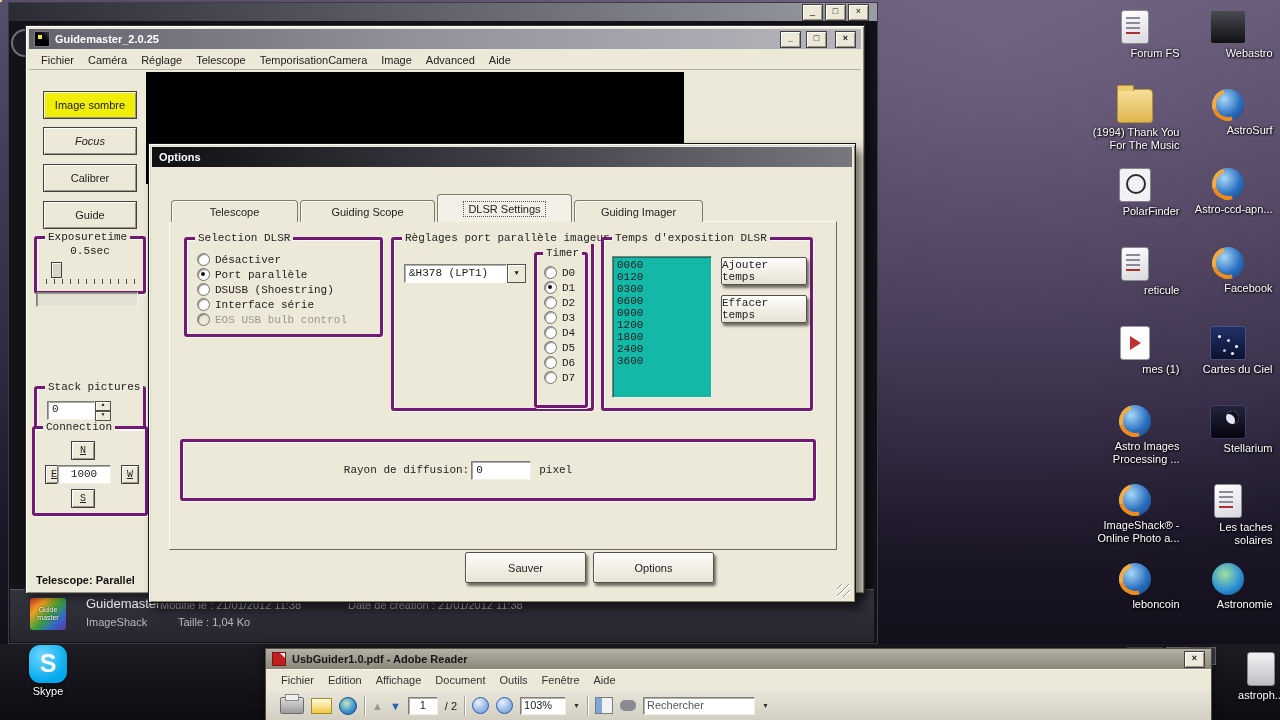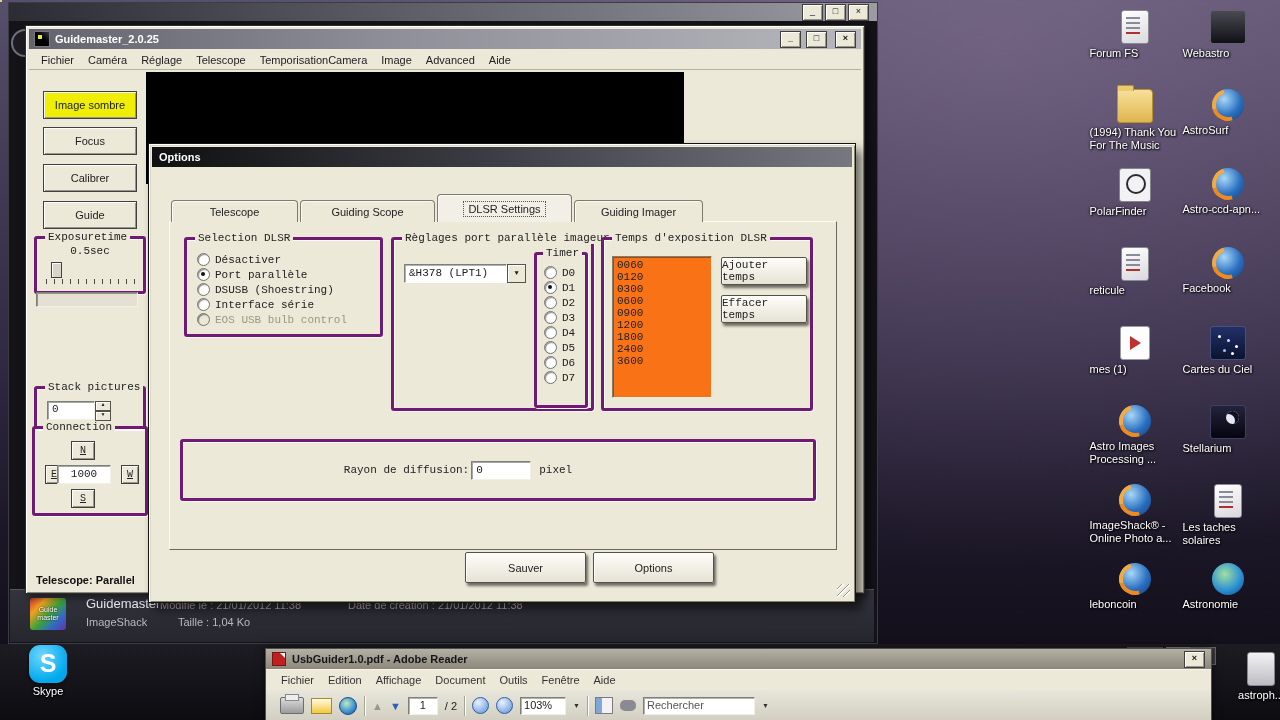--- a/index.html
+++ b/index.html
@@ -14,21 +14,21 @@
   .skyline{position:absolute;right:0;top:330;width:410;height:390;
     background:linear-gradient(180deg,rgba(18,14,26,0) 0,rgba(15,11,21,.85) 70px,#0b0912 140px);}
   .lights2{position:absolute;left:905;top:470;width:2px;height:2px;background:#e8cf8e;
     box-shadow:30px 30px 0 #c9a06a,75px 80px 0 #e8c87f,120px 55px 0 #b78f54,160px 105px 0 #e3bd6f,
       205px 75px 0 #caa06b,245px 125px 0 #d8b277,285px 95px 0 #9d7c4a,320px 140px 0 #e0ba70,
       60px 150px 0 #8fa0c8,150px 170px 0 #aab8d8,230px 185px 0 #7c6a44,300px 200px 0 #caa46e;}
 
   
   #desktop-icons{position:absolute;left:1088px;top:10px;width:186px;display:grid;
     grid-template-columns:93px 93px;grid-auto-rows:79px;justify-items:center;z-index:1;}
-  .dicon{width:90px;text-align:left;cursor:default;}
+  .dicon{width:90px;text-align:right;cursor:default;}
   .dlabel{color:#fff;font-size:11px;line-height:13px;text-shadow:1px 1px 2px #000,0 0 3px #000;
     word-wrap:break-word;}
   .ic{width:34px;height:32px;margin:0 auto 3px;position:relative;border-radius:3px;}
   .ic.page{background:linear-gradient(160deg,#ffffff,#d9d9de);border:1px solid #8a8a92;width:26px;}
   .ic.page::after{content:"";position:absolute;left:4px;top:6px;width:14px;height:2px;background:#8a8a99;
     box-shadow:0 5px 0 #8a8a99,0 10px 0 #8a8a99,0 15px 0 #b03030;}
   .ic.dark{background:linear-gradient(#4a4a52,#101016);border:1px solid #62626c;}
   .ic.folder{background:linear-gradient(#f8e09a,#dfb64e);border:1px solid #b8912f;border-radius:2px 4px 3px 3px;}
   .ic.folder::before{content:"";position:absolute;left:-1px;top:-5px;width:15px;height:5px;
     background:#eccb6f;border:1px solid #b8912f;border-bottom:none;border-radius:2px 2px 0 0;}
@@ -129,21 +129,21 @@
     box-shadow:inset 1px 1px 0 #fbfaf4;}
   .tab.active{height:27px;background:#f2f0e6;z-index:4;}
   .tab.active .tab-cap{outline:1px dotted #555;padding:1px 4px;}
   .tab-panel{position:absolute;left:20px;top:77px;width:666px;height:327px;background:#ece9d8;
     border:1px solid;border-color:#fbfaf4 #6a675c #6a675c #fbfaf4;z-index:2;}
   .combo{display:flex;height:19px;}
   .combo-text{flex:1;background:#fff;border:1px solid;border-color:#7f7f76 #fff #fff #7f7f76;
     box-shadow:inset 1px 1px 0 rgba(0,0,0,.3);padding:2px 0 0 4px;white-space:nowrap;overflow:hidden;}
   .combo-btn{width:17px;background:#ece9d8;border:1px solid #55524a;box-shadow:inset 1px 1px 0 #fff;
     font-size:7px;line-height:16px;text-align:center;color:#222;flex:none;}
-  .listbox{position:absolute;background:#f97316;border:1px solid;border-color:#7f7f76 #f2f0e6 #f2f0e6 #7f7f76;
+  .listbox{position:absolute;background:#14b8a6;border:1px solid;border-color:#7f7f76 #f2f0e6 #f2f0e6 #7f7f76;
     box-shadow:inset 1px 1px 0 rgba(0,0,0,.35);padding:2px 0 0 4px;line-height:12px;overflow:hidden;}
   .grip{position:absolute;right:5px;bottom:5px;width:13px;height:13px;
     background:repeating-linear-gradient(135deg,transparent 0 3px,#9a978a 3px 4px,#fff 4px 5px);}
 
   
   #bottom-strip{position:absolute;left:0;top:644px;width:1280px;height:76px;z-index:5;
     background:linear-gradient(180deg,#1d1c22,#0d0c11);}
   .bs-rainbow{position:absolute;left:1127px;top:3px;width:34px;height:16px;border:1px solid #55555f;
     background:linear-gradient(90deg,#d23333,#f2a020,#e8e833,#3aa23a,#3366cc,#8833cc);}
   .bs-min{position:absolute;left:1166px;top:3px;width:22px;height:16px;background:#d4d4d8;border:1px solid #88888f;
@@ -287,21 +287,21 @@
       <span class="mi">Réglage</span>
       <span class="mi">Telescope</span>
       <span class="mi">TemporisationCamera</span>
       <span class="mi">Image</span>
       <span class="mi">Advanced</span>
       <span class="mi">Aide</span>
     </div>
     <div class="gm-black"></div>
 
     <div class="btn gm-btn yellow" style="top:65px;">Image sombre</div>
-    <div class="btn gm-btn" style="top:101px;">Focus</div>
+    <div class="btn gm-btn" style="top:101px;font-style:italic;">Focus</div>
     <div class="btn gm-btn" style="top:138px;">Calibrer</div>
     <div class="btn gm-btn" style="top:175px;">Guide</div>
 
     <div class="group" style="left:8px;top:210px;width:106px;height:52px;">
       <span class="legend">Exposuretime</span>
       <div style="text-align:center;margin-top:6px;">0.5sec</div>
       <div class="slider-thumb" style="left:14px;top:23px;"></div>
       <div class="ticks" style="left:9px;top:40px;width:90px;"></div>
     </div>
     <div class="sunken abs" style="left:10px;top:266px;width:100px;height:13px;background:#e4e1d4;"></div>

